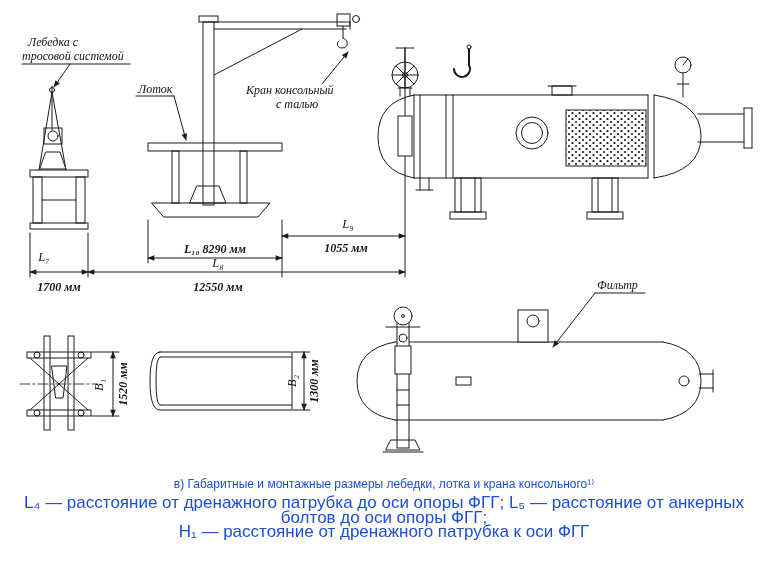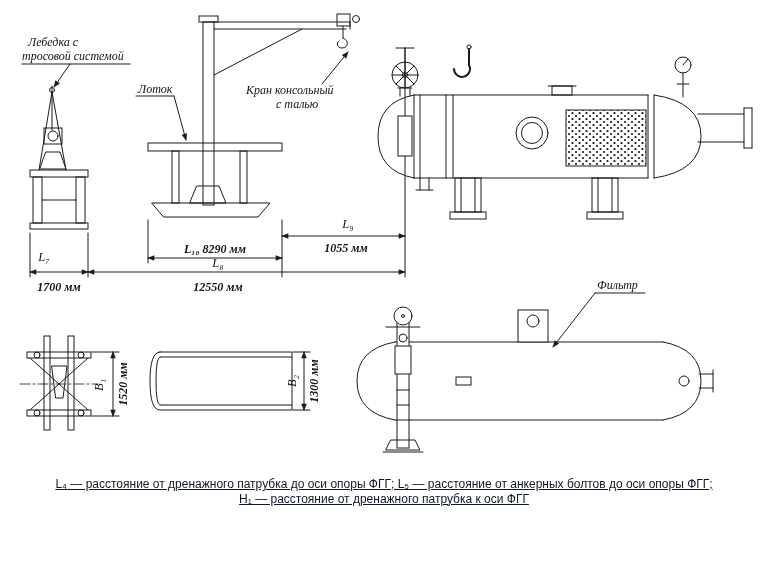--- a/index.html
+++ b/index.html
@@ -1,24 +1,24 @@
 <!DOCTYPE html>
 <html><head>
 <meta charset="utf-8">
 <style>
   html,body{margin:0;padding:0;background:#ffffff;}
   .page{position:relative;width:768px;height:577px;background:#ffffff;overflow:hidden;
-        font-family:"Liberation Sans","DejaVu Sans",sans-serif;color:#0f172a;}
+        font-family:"Liberation Sans","DejaVu Sans",sans-serif;color:#1d4ed8;}
   svg.draw{position:absolute;left:0;top:0;}
   .lbl{font:italic 12px "Liberation Serif","DejaVu Serif",serif;}
   .dim{font:italic 12.5px "Liberation Serif","DejaVu Serif",serif;}
   .val{font:italic 700 12px "Liberation Serif","DejaVu Serif",serif;}
   .caption-block{position:absolute;left:0;top:477px;width:768px;text-align:center;}
   .caption{font-size:12px;margin-bottom:5px;}
-  .legend{font-size:12px;line-height:14.6px;text-decoration:underline;}
+  .legend{font-size:17px;line-height:14.6px;}
 </style>
 </head>
 <body>
 
 <div class="page">
 
 <svg class="draw" width="768" height="472" viewBox="0 0 768 472">
   <defs>
     <marker id="ma" viewBox="0 0 10 10" markerWidth="10" markerHeight="7" refX="9" refY="5" orient="auto-start-reverse">
       <path d="M0,1 L10,5 L0,9 z" fill="#1b1b1b"></path>
@@ -228,19 +228,20 @@
     <text class="val" x="215" y="253" text-anchor="middle">L₁₀ 8290 мм</text>
 
     <text class="dim" text-anchor="middle" transform="rotate(-90 103 385)" x="103" y="385">B₁</text>
     <text class="val" text-anchor="middle" transform="rotate(-90 127 384)" x="127" y="384">1520 мм</text>
     <text class="dim" text-anchor="middle" transform="rotate(-90 296 381)" x="296" y="381">B₂</text>
     <text class="val" text-anchor="middle" transform="rotate(-90 318 381)" x="318" y="381">1300 мм</text>
   </g>
 </svg>
 
 <div class="caption-block">
+  <div class="caption">в) Габаритные и монтажные размеры лебедки, лотка и крана консольного¹⁾</div>
   <div class="legend">
     <div>L₄ — расстояние от дренажного патрубка до оси опоры ФГГ; L₅ — расстояние от анкерных болтов до оси опоры ФГГ;</div>
     <div>H₁ — расстояние от дренажного патрубка к оси ФГГ</div>
   </div>
 </div>
 
 </div>
 
 </body></html>

